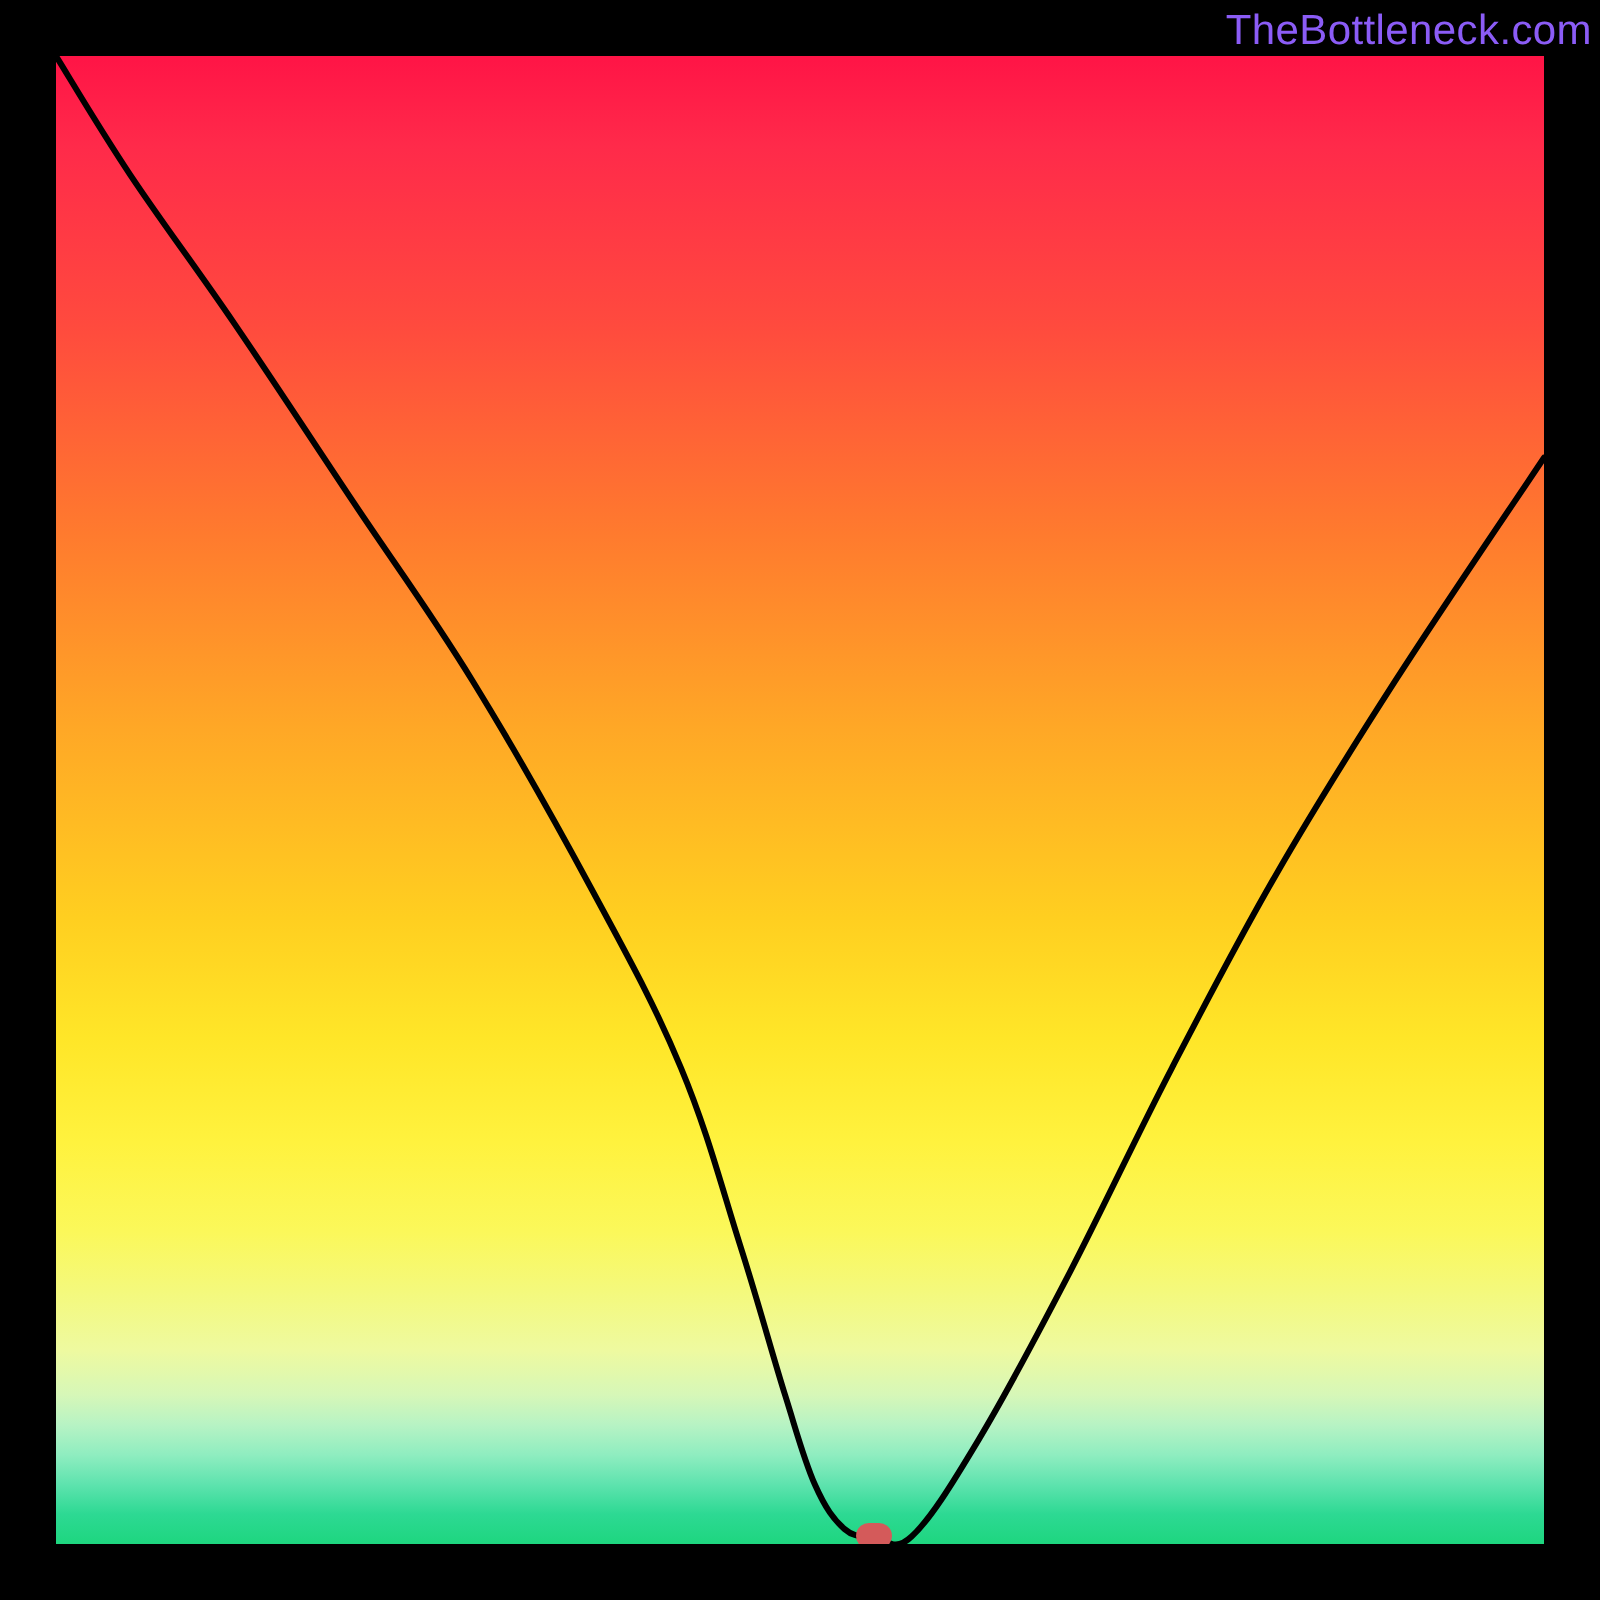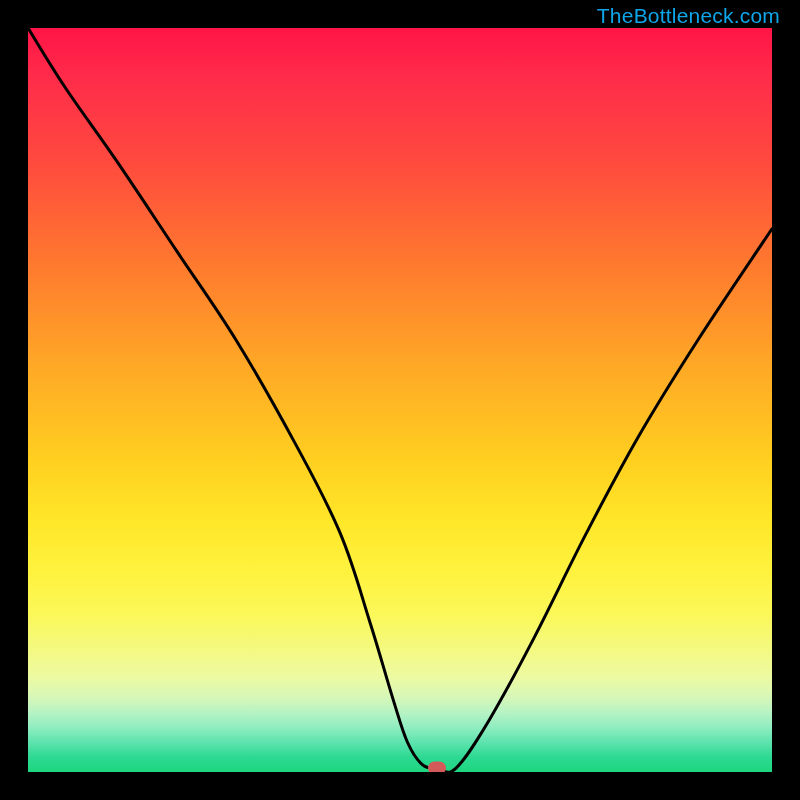--- a/index.html
+++ b/index.html
@@ -60,24 +60,24 @@
     position: absolute;
     width: 18px;
     height: 13px;
     background: #d45a5a;
     border-radius: 7px;
     transform: translate(-50%, -50%);
   }
   .watermark {
     position: absolute;
     top: 4px;
-    right: 20px;
+    right: 4px;
     font-family: Arial, Helvetica, sans-serif;
     font-size: 21px;
-    color: #0ea5e9;
+    color: #8b5cf6;
     letter-spacing: 0.2px;
   }
 </style>
 </head>
 <body>
 
 <div class="frame">
 
   <div class="plot-area">
     <div class="gradient"></div>

